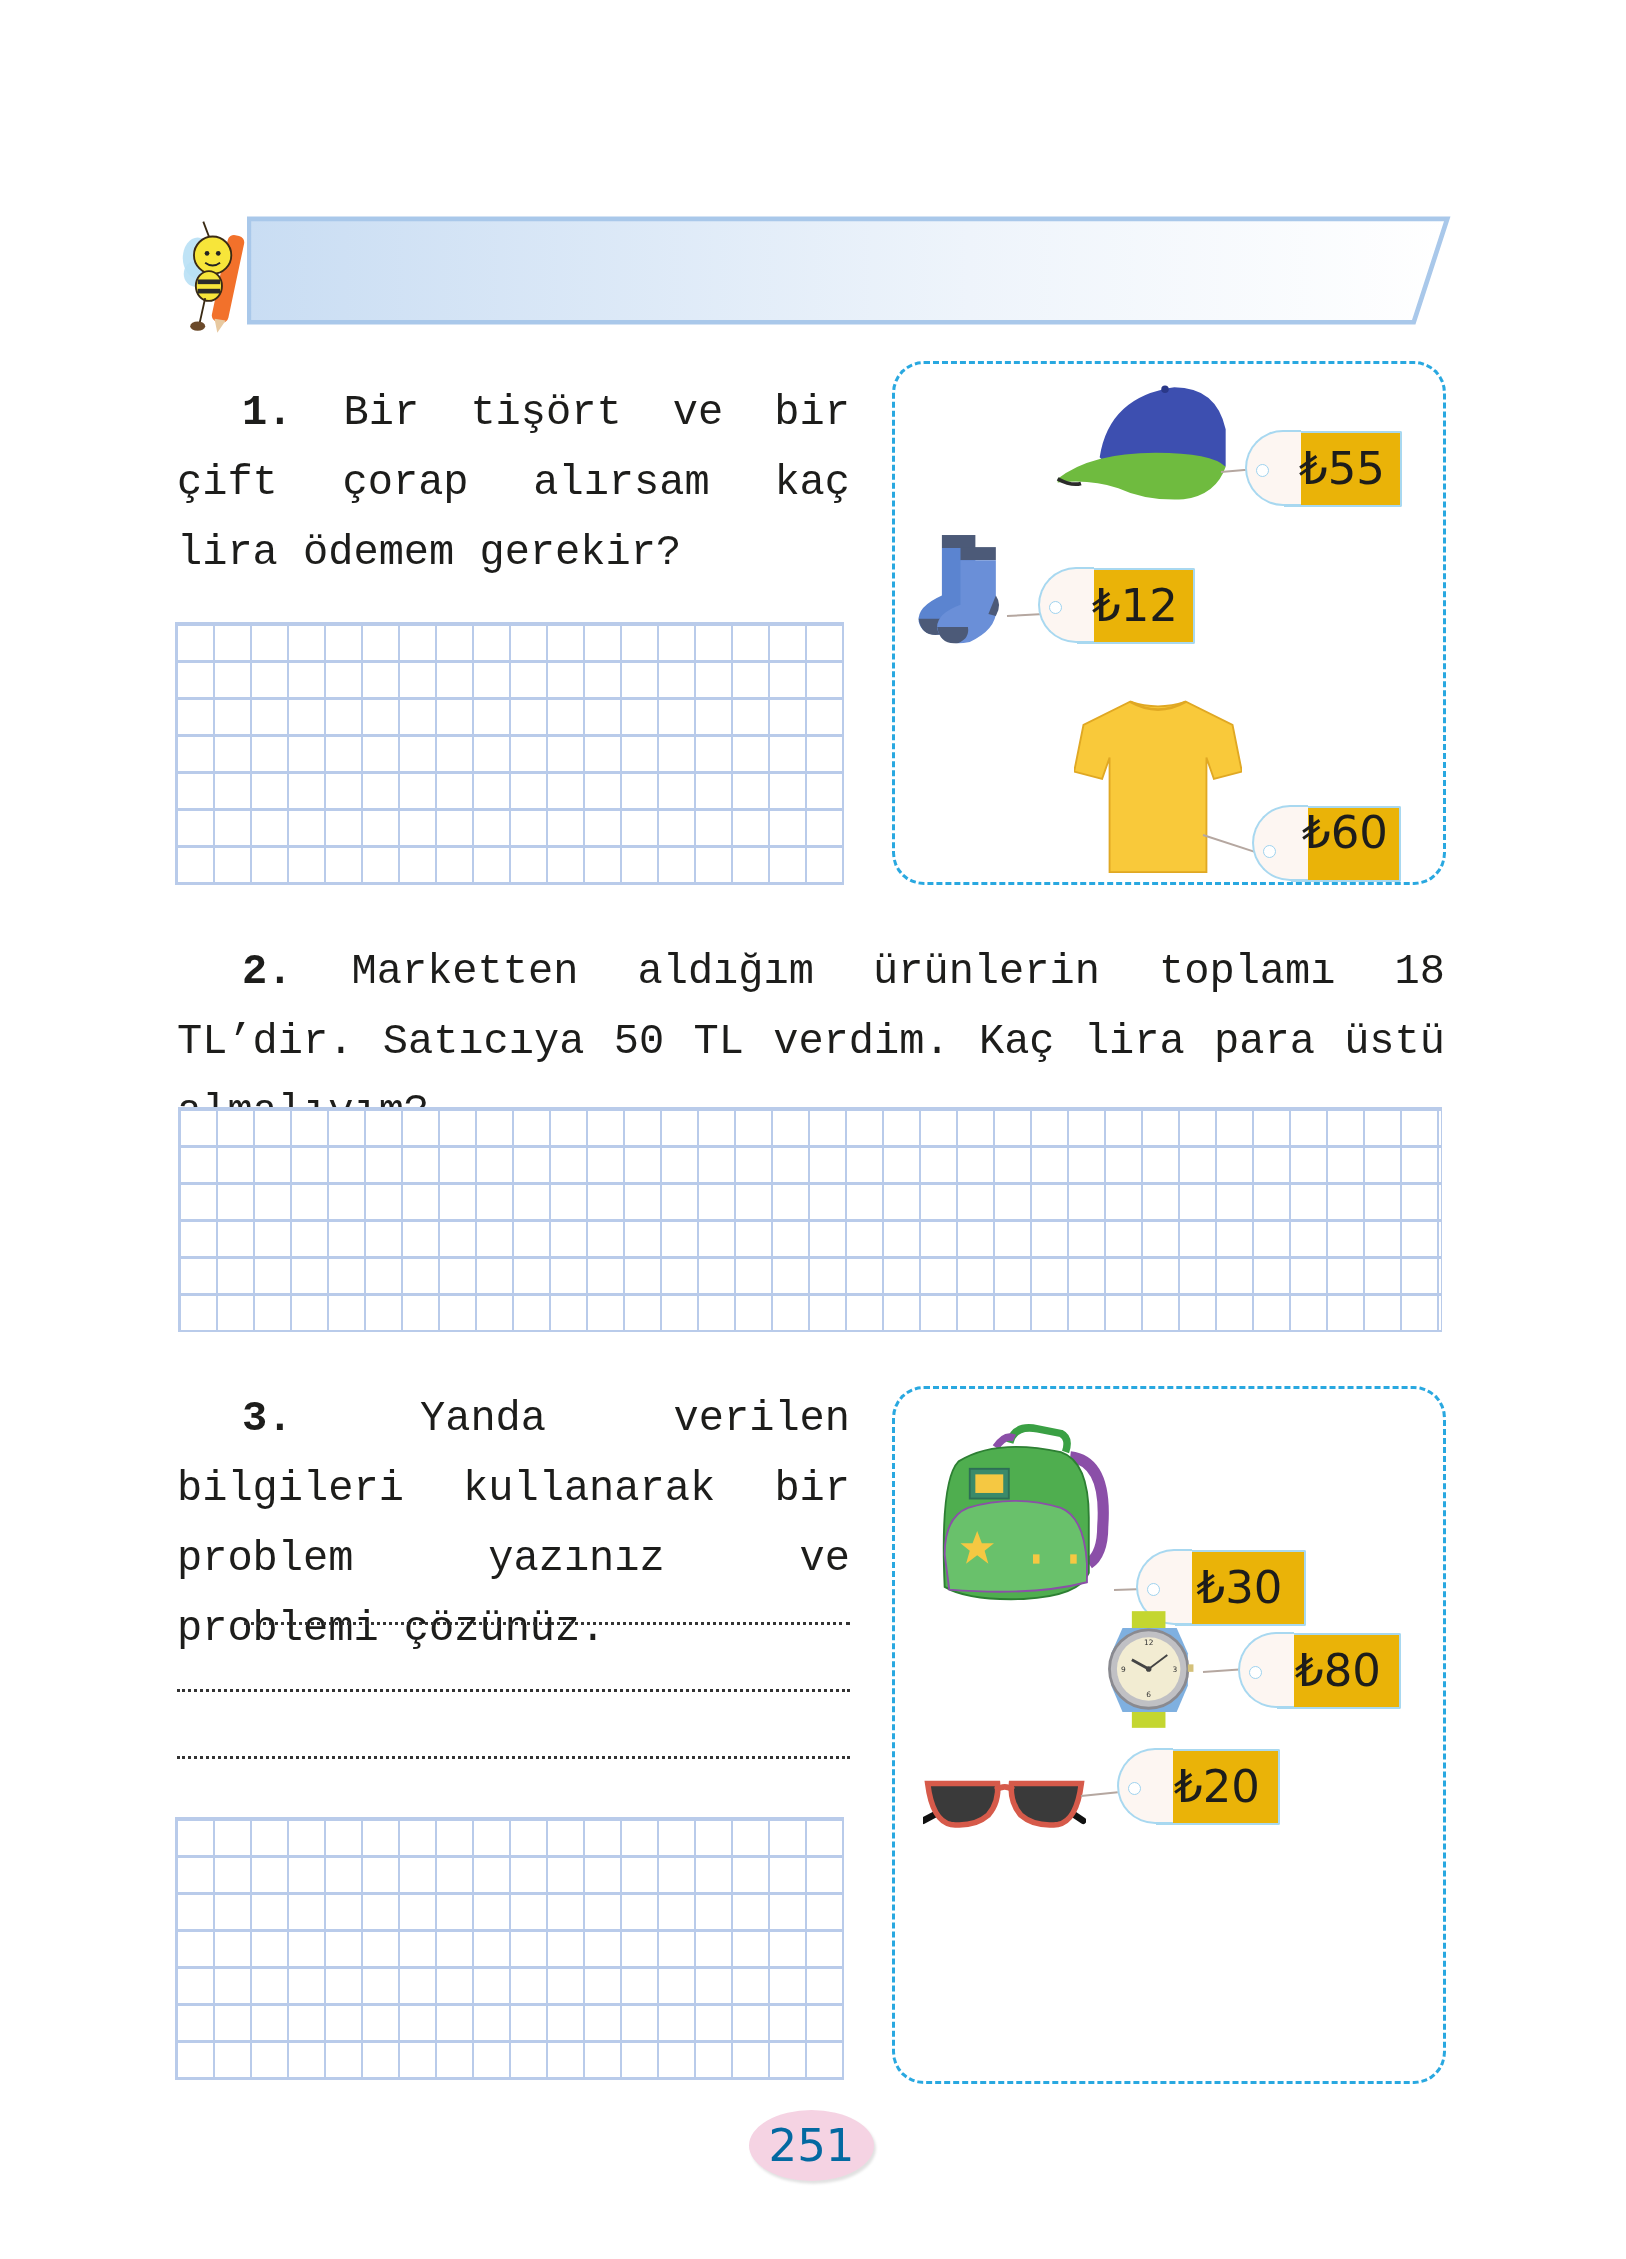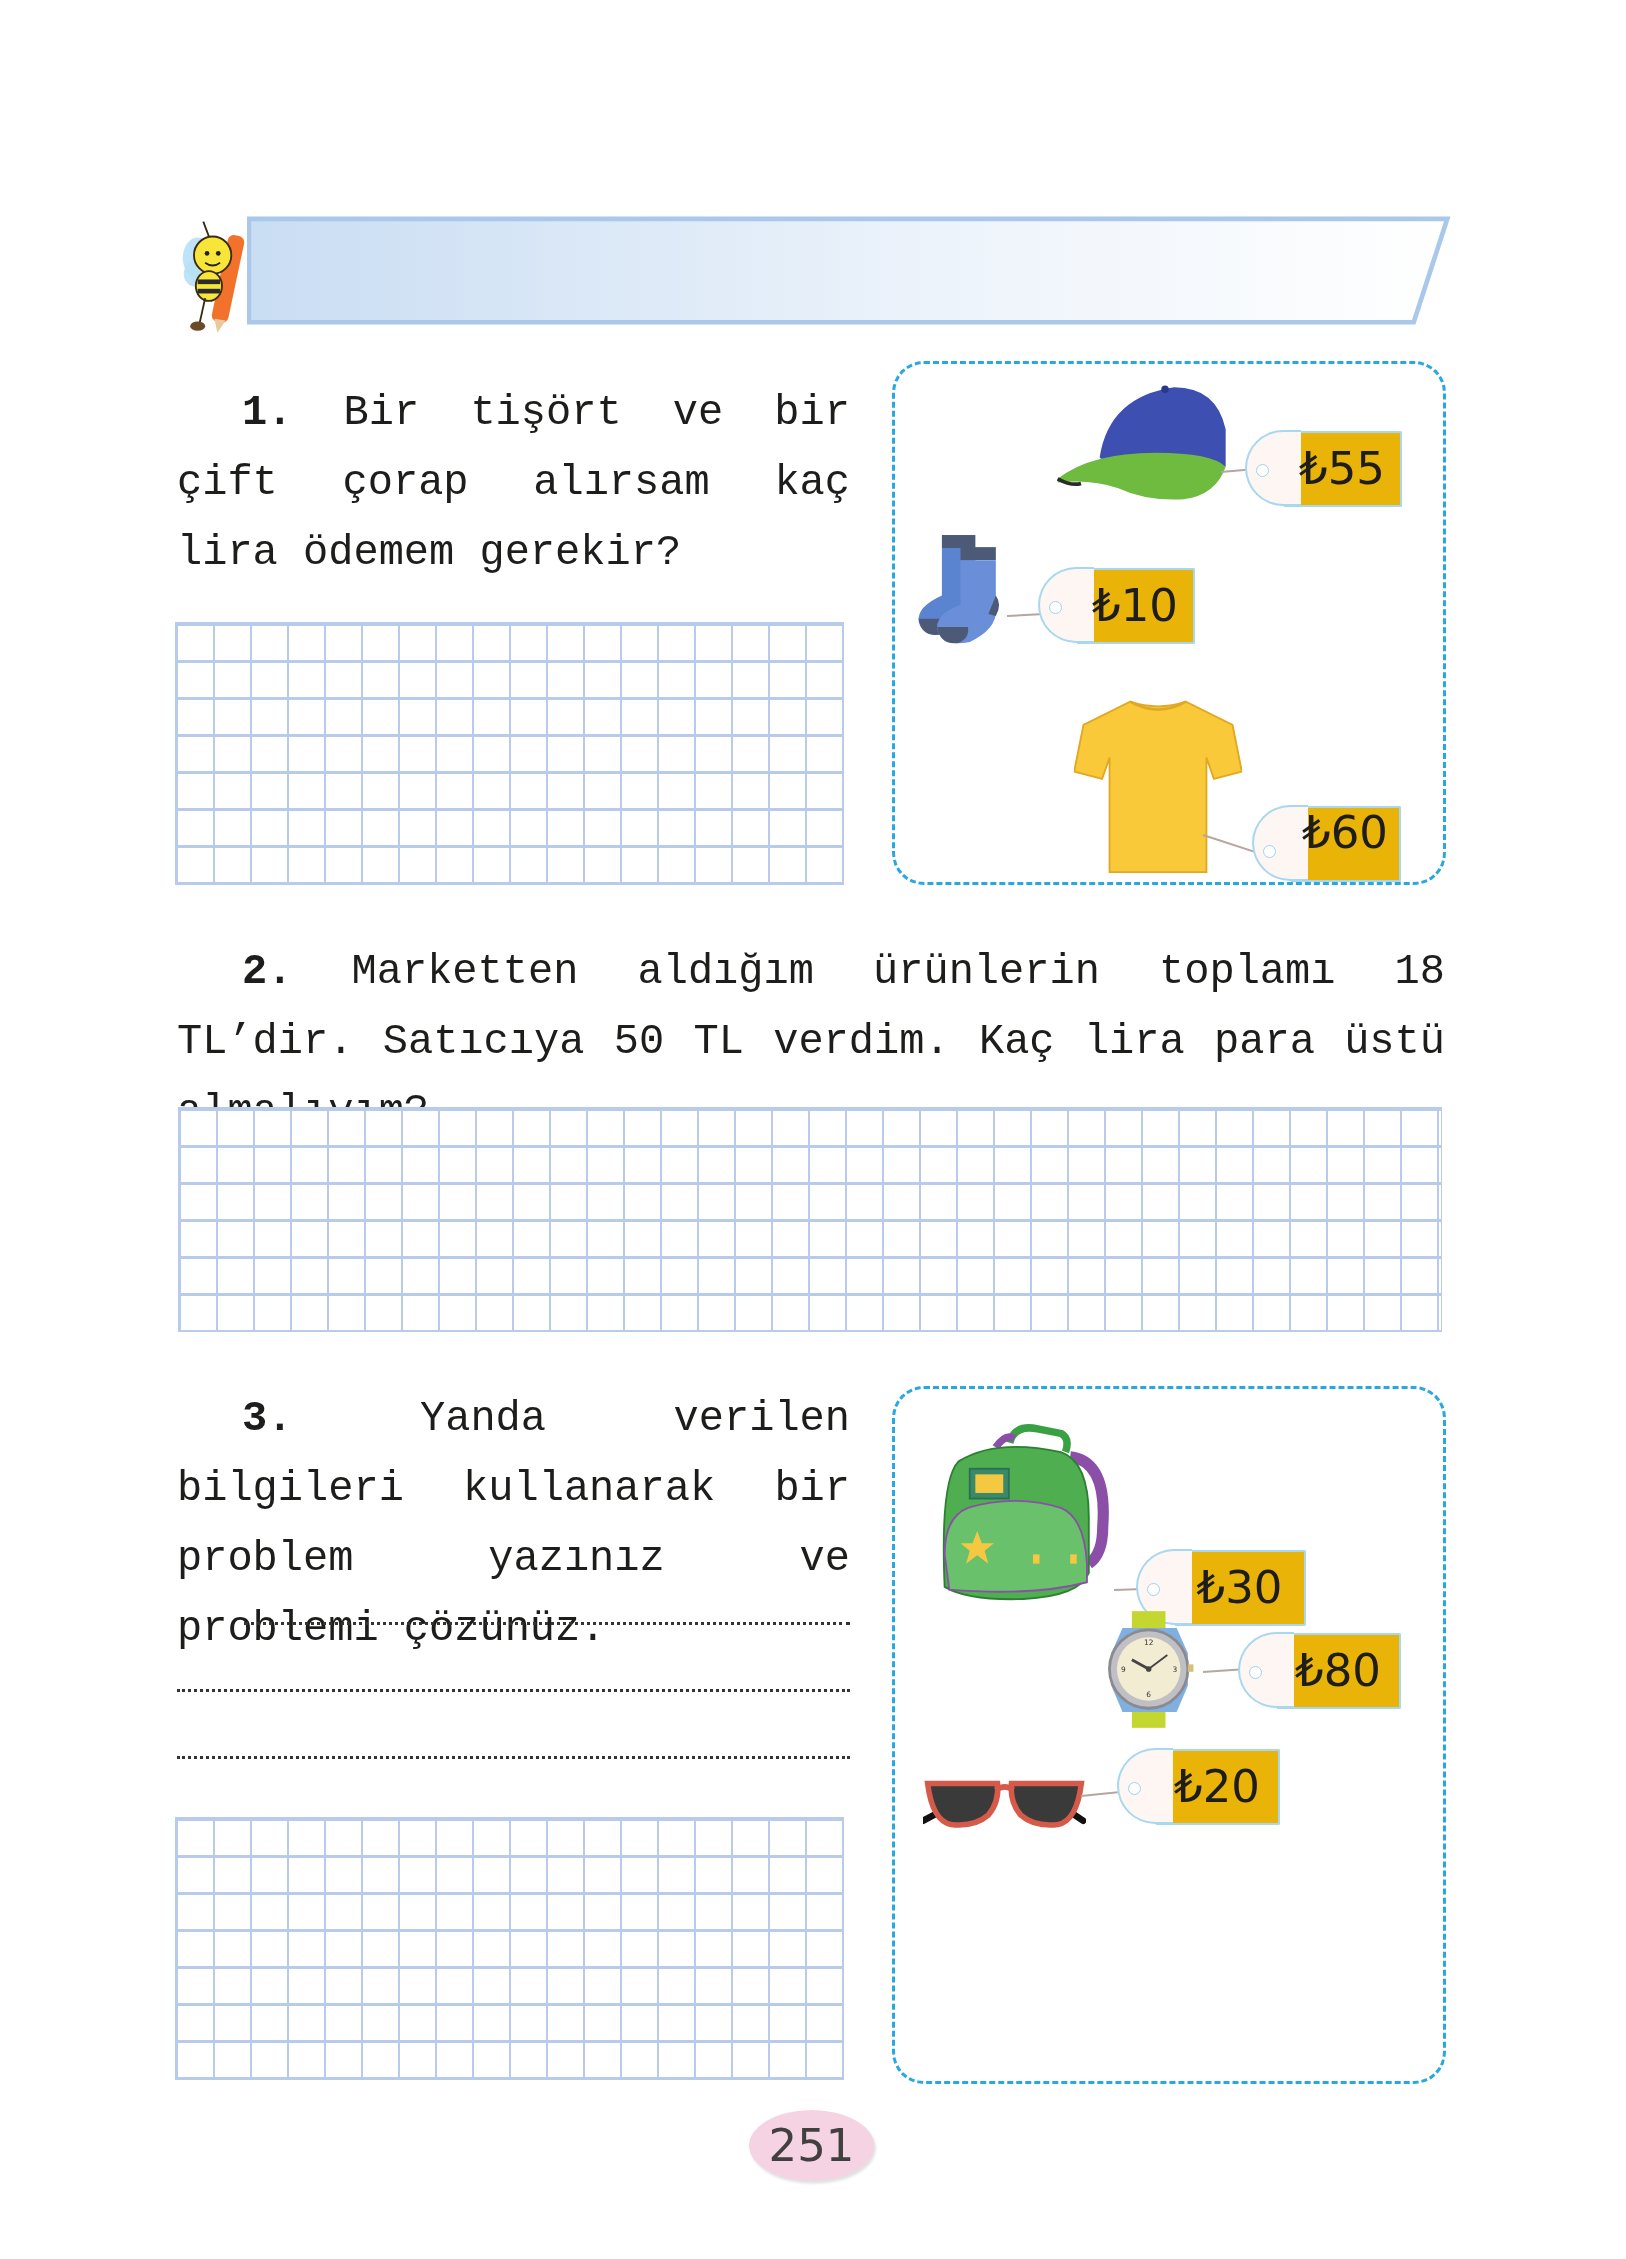--- a/index.html
+++ b/index.html
@@ -57,21 +57,21 @@
   .tag .price { position:absolute; left:0; right:0; top:0; bottom:0; text-align:center;
     font-size:45px; line-height:71px; color:#1d1d1b; z-index:2; font-family:"DejaVu Sans", sans-serif; }
   .string { position:absolute; height:1.9px; background:#b5a7a0; transform-origin:left center; }
 
   
   .item { position:absolute; }
 
   
   .page-num { left:749px; top:2110px; width:125px; height:71px; border-radius:50%;
     background:#f5d3e3; box-shadow:1.9px 2.8px 2.8px rgba(0,0,0,0.12);
-    text-align:center; font-size:45px; line-height:71px; color:#404040; }
+    text-align:center; font-size:45px; line-height:71px; color:#0369a1; }
 </style>
 </head>
 <body>
 
 <div class="abs banner">
   <svg width="1204" height="110" viewBox="0 0 1292 118">
     <defs>
       <linearGradient id="bg" x1="0" x2="1" y1="0" y2="0">
         <stop offset="0" stop-color="#c9ddf3"></stop>
         <stop offset="0.6" stop-color="#eef4fb"></stop>
@@ -130,21 +130,21 @@
     <path d="M5 95 Q8 115 28 112 Q40 108 38 95 Z" fill="#4c5a78"></path>
     <rect x="50" y="18" width="38" height="14" fill="#4c5a78"></rect>
     <path d="M50 32 L88 32 L88 80 Q92 105 60 120 Q30 126 25 106 Q23 90 50 80 Z" fill="#6a8fd8"></path>
     <path d="M25 104 Q28 124 48 121 Q60 116 58 104 Z" fill="#4c5a78"></path>
     <path d="M88 70 Q95 80 88 92 L80 90 Z" fill="#4c5a78"></path>
   </svg>
 </div>
 <div class="string" style="left:1007px;top:615px;width:37px;transform:rotate(-3deg);"></div>
 <div class="tag" style="left:1077px;top:568px;width:118px;">
   <span class="hole"></span>
-  <span class="price">₺10</span>
+  <span class="price">₺12</span>
 </div>
 
 <div class="item" style="left:1074px;top:697px;">
   <svg width="168" height="177" viewBox="0 0 180 190">
     <path d="M60 5 Q90 15 120 5 L170 30 L180 80 L150 88 L142 65 L142 188 L38 188 L38 65 L30 88 L0 80 L10 30 Z" fill="#f9c93a" stroke="#e0a823" stroke-width="2"></path>
     <path d="M60 5 Q90 22 120 5" stroke="#e0a823" stroke-width="3" fill="none"></path>
   </svg>
 </div>
 <div class="string" style="left:1203px;top:834px;width:65px;transform:rotate(18deg);"></div>
 <div class="tag" style="left:1291px;top:806px;width:110px;height:76px;">

